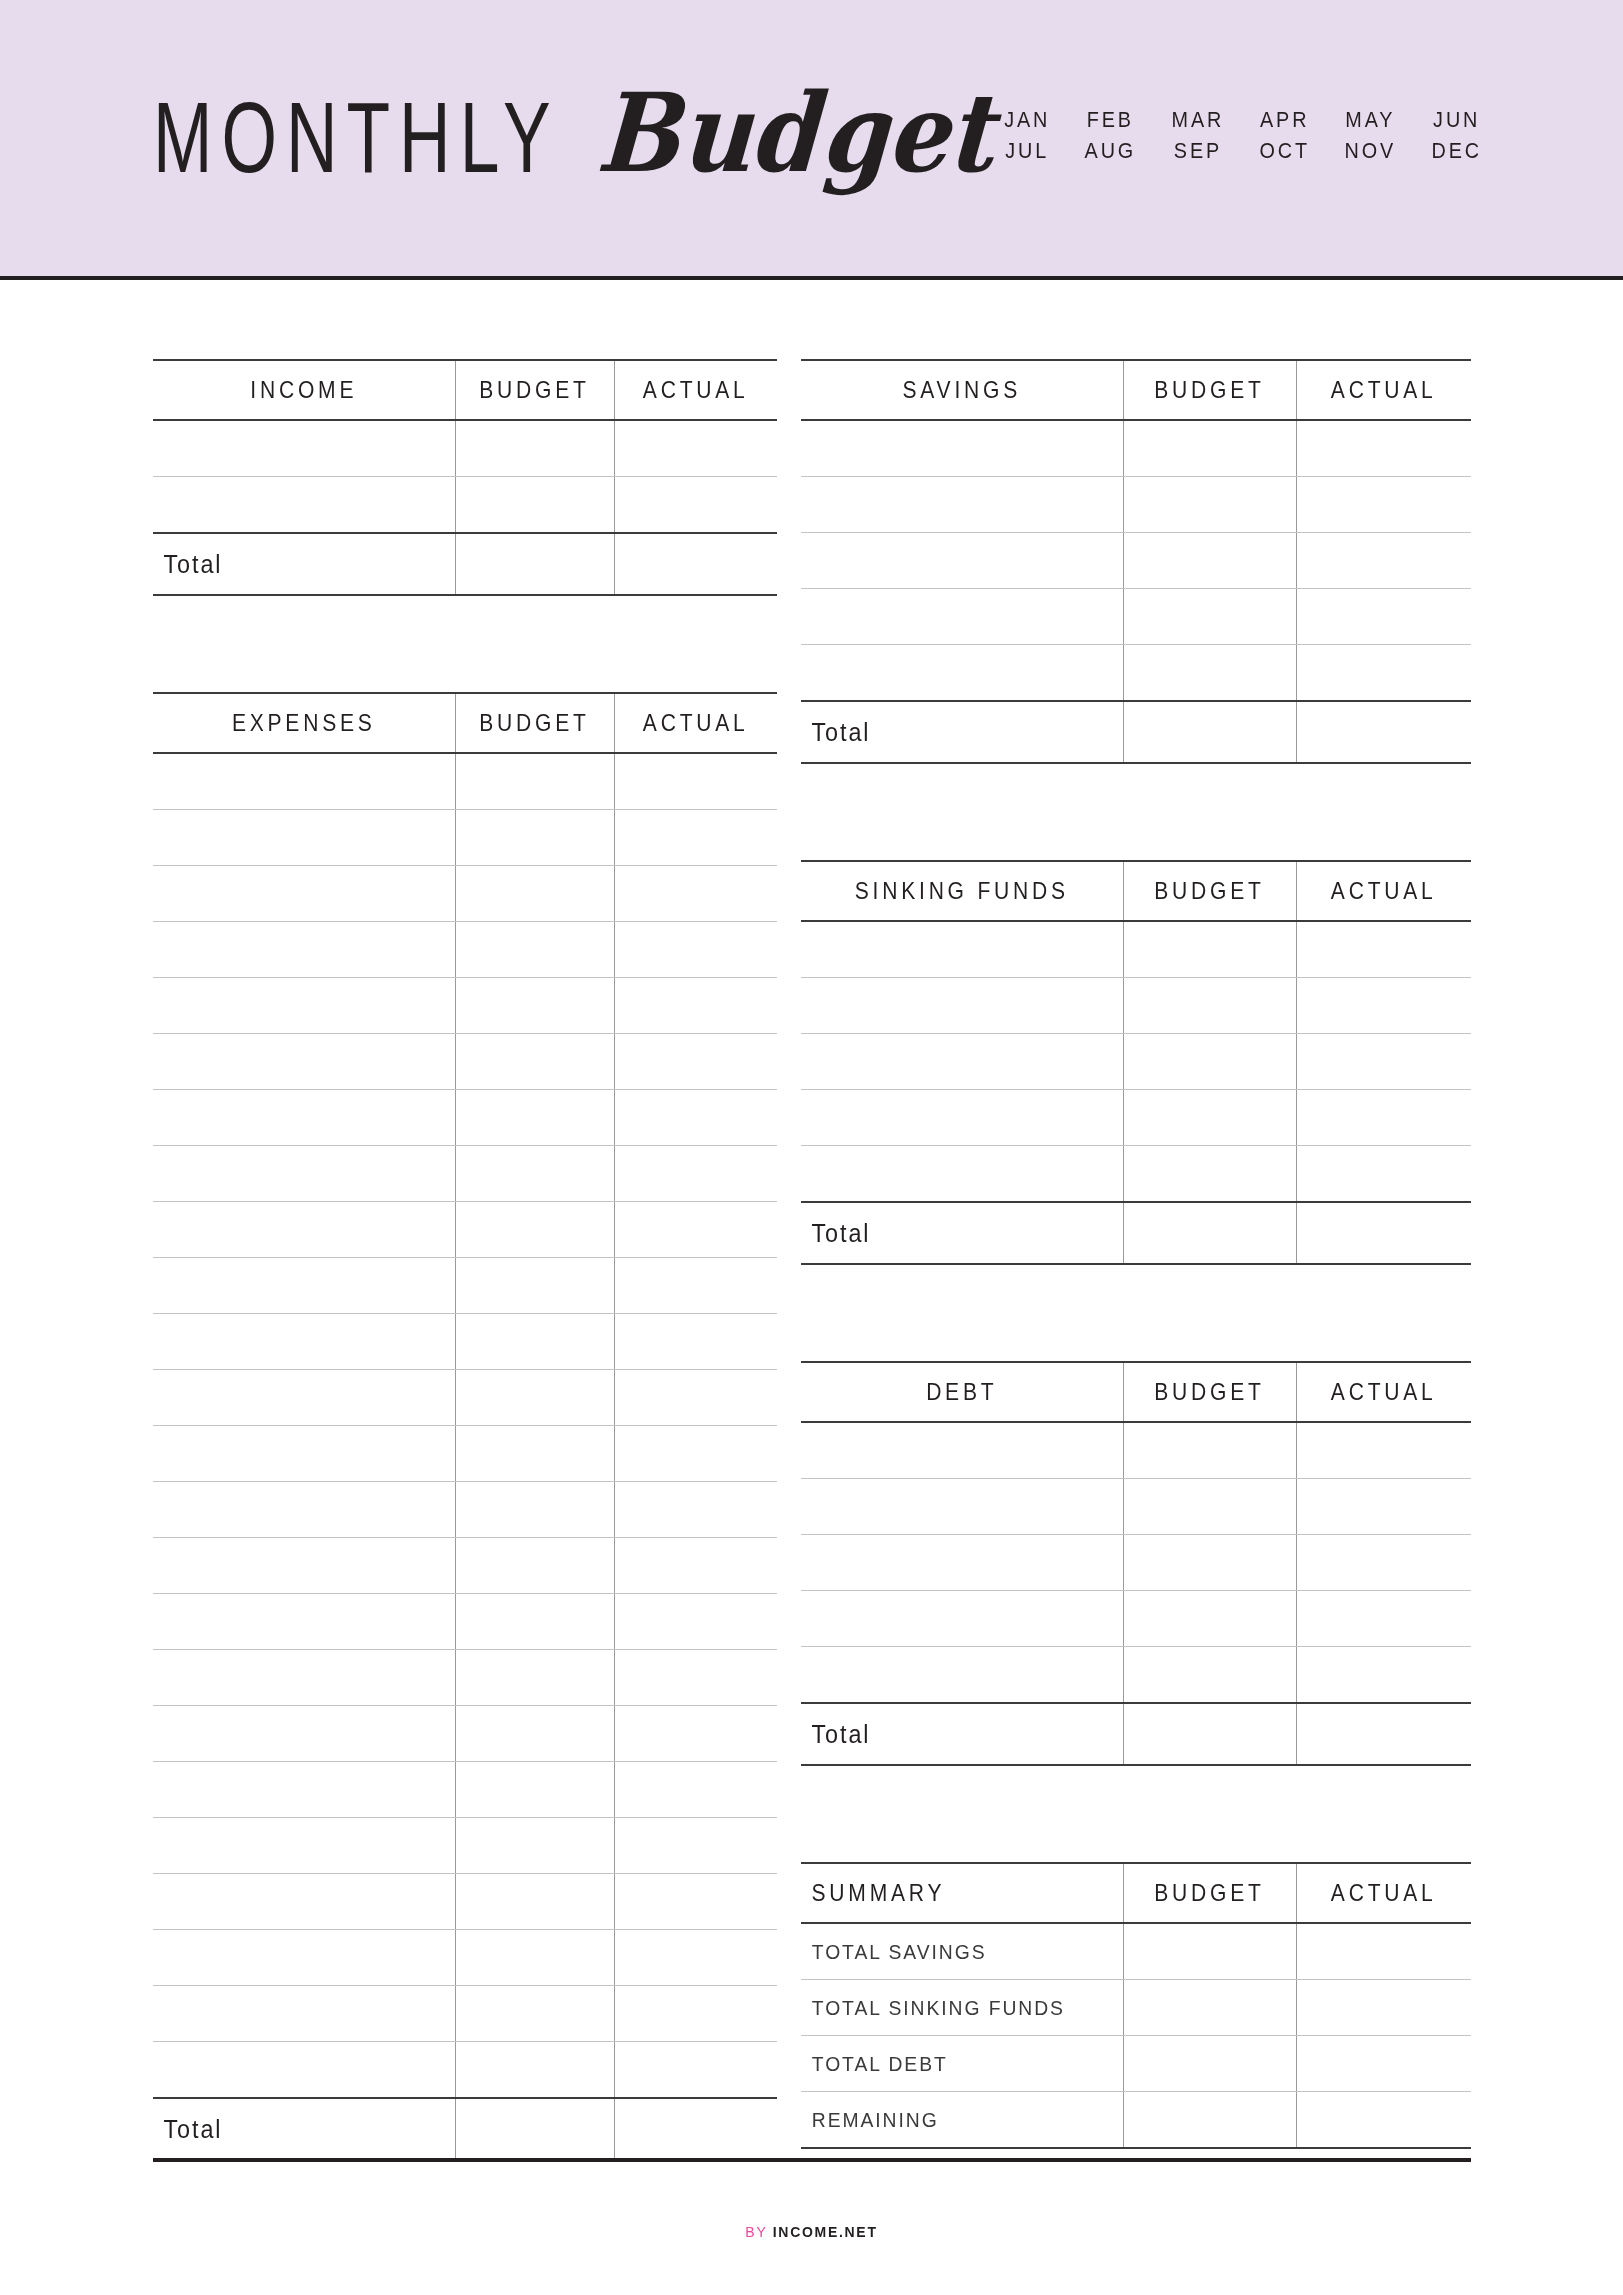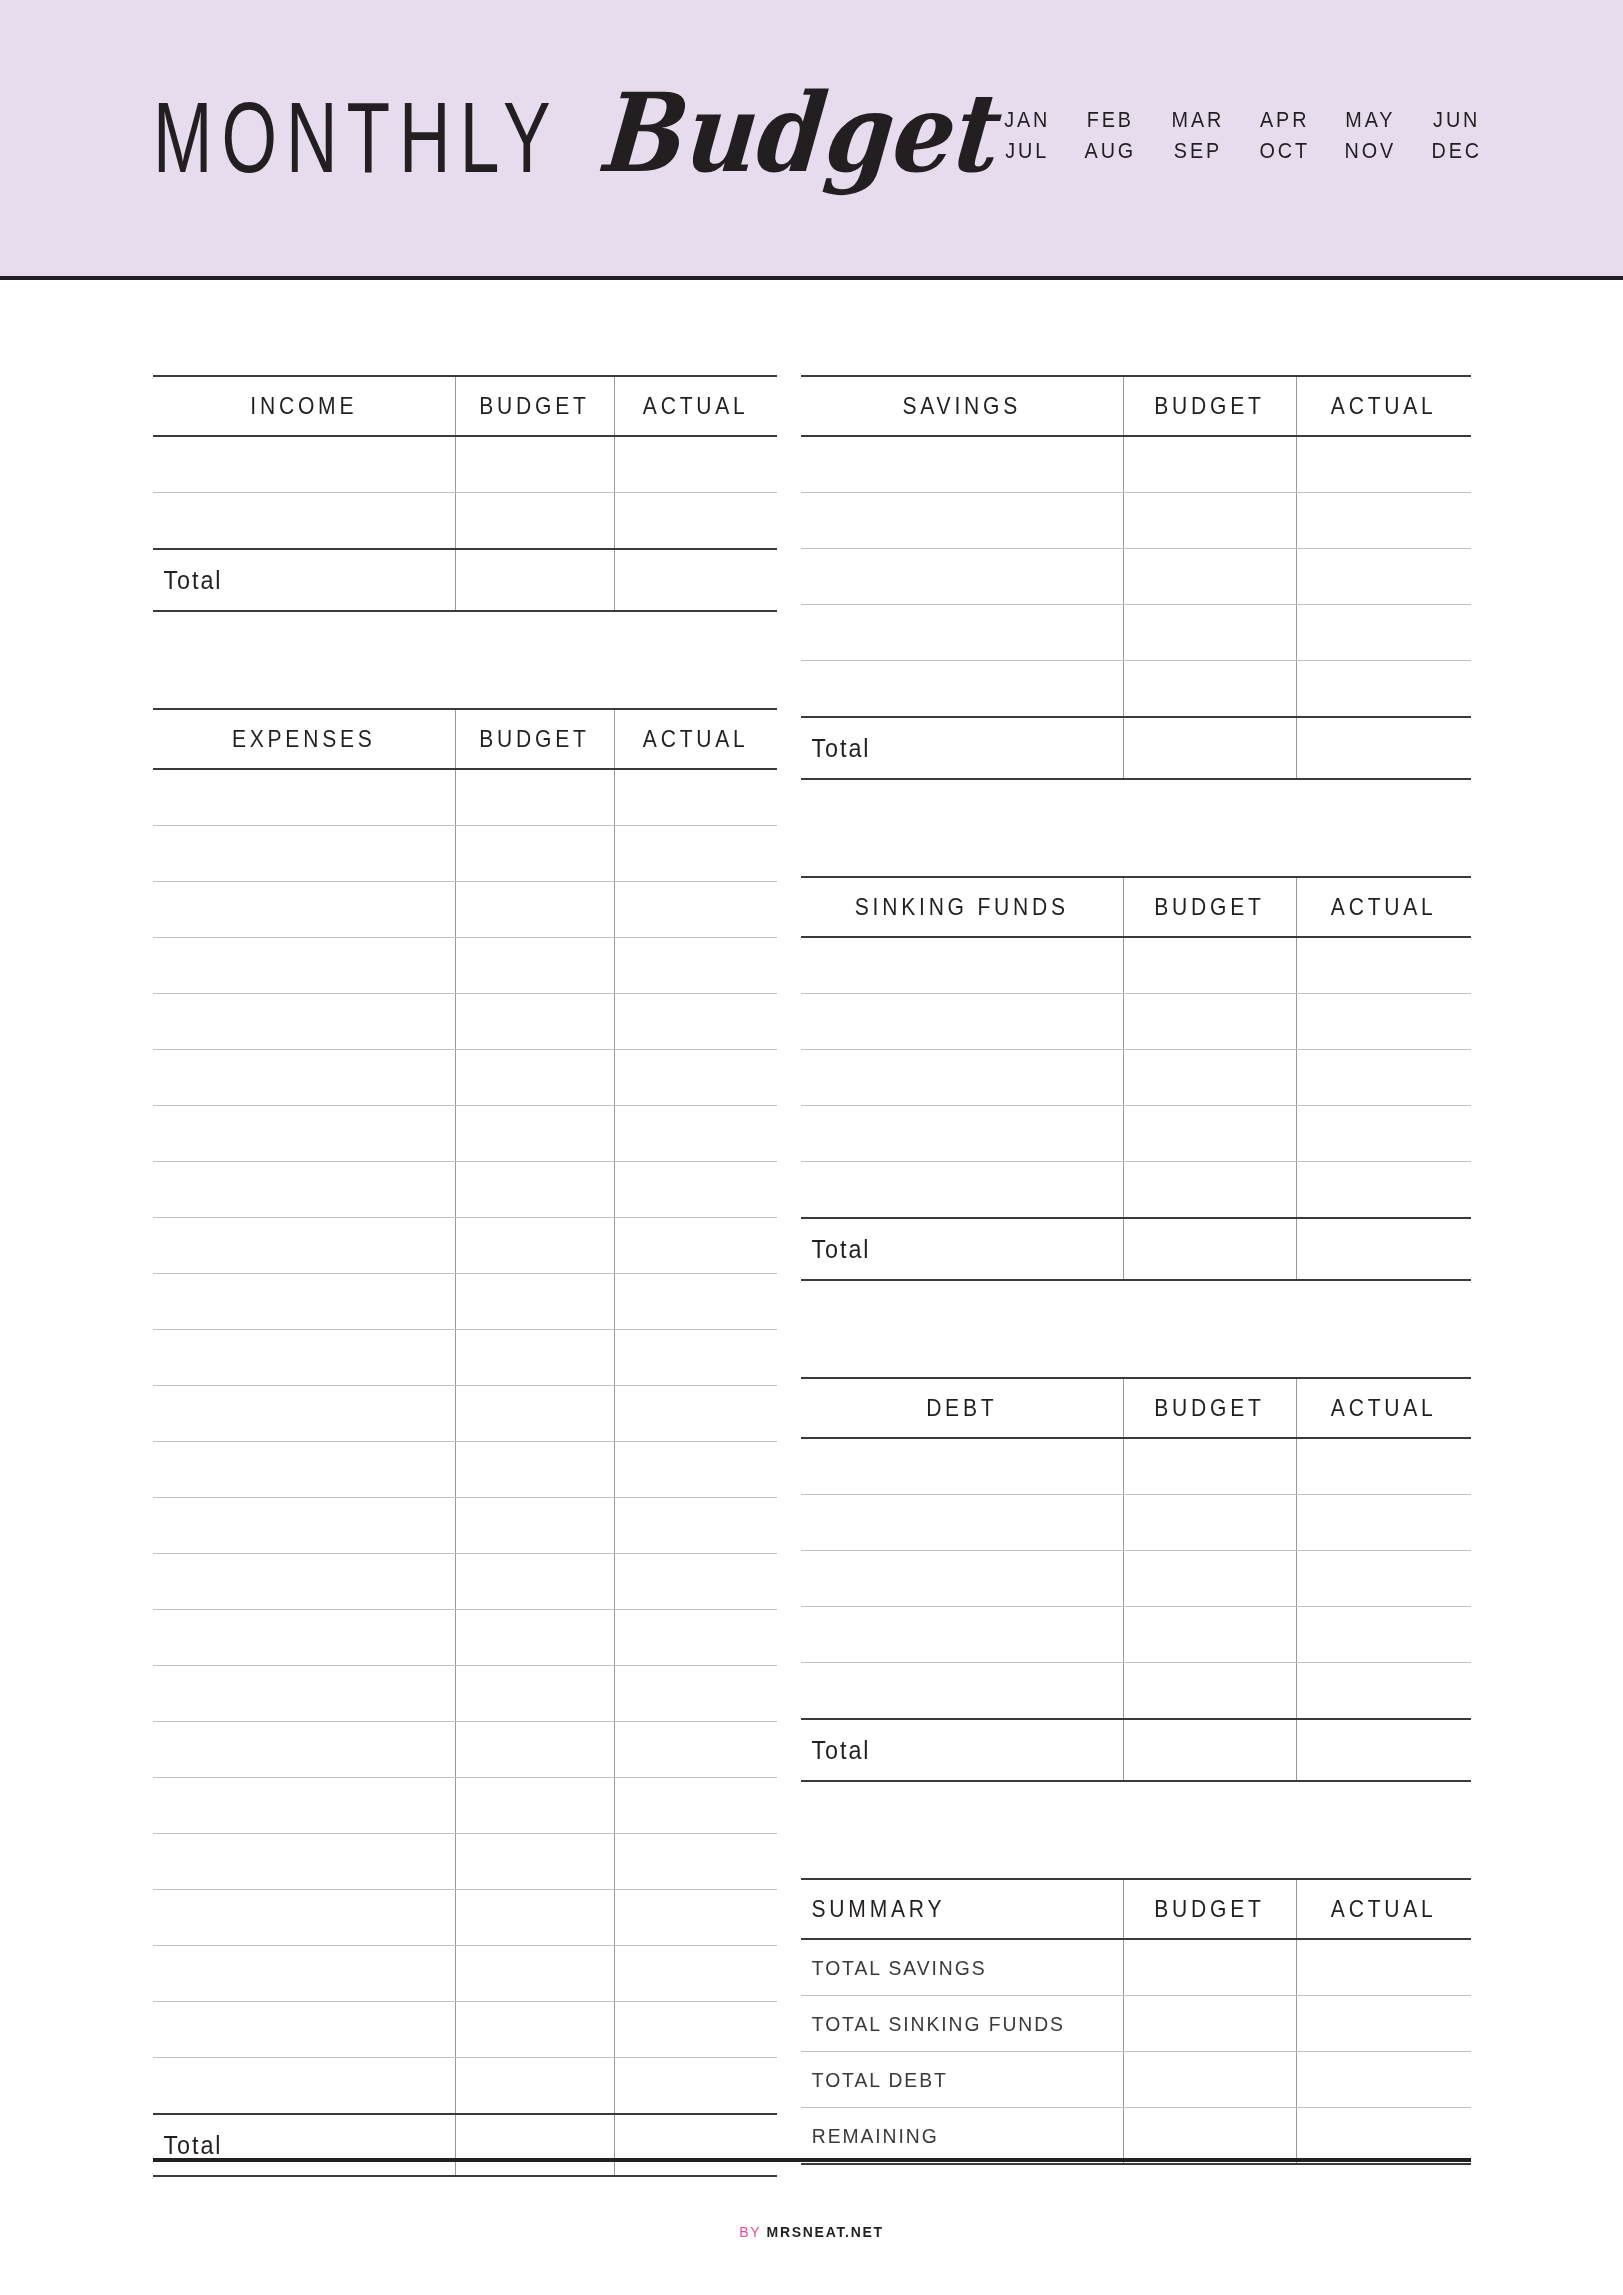--- a/index.html
+++ b/index.html
@@ -81,21 +81,21 @@
     color: #231f20;
     text-align: center;
     transform: scaleX(0.88);
     white-space: nowrap;
   }
 
   
   .sheet {
     position: absolute;
     left: 153px;
-    top: 288px;
+    top: 272px;
     width: 1318px;
   }
   .columns {
     display: flex;
     justify-content: space-between;
     padding-top: 87px;
   }
   .col-left  { width: 624px; }
   .col-right { width: 670px; }
 
@@ -595,15 +595,15 @@
           </tbody>
       </table>
 
     </div>
   </div>
 </div>
 
 <div class="footer-rule"></div>
 <div class="footer-credit">
   <span class="credit-by">BY</span>
-  <span class="credit-site">MRSNEAT.NET</span>
+  <span class="credit-site">INCOME.NET</span>
 </div>
 
 
 </body></html>

